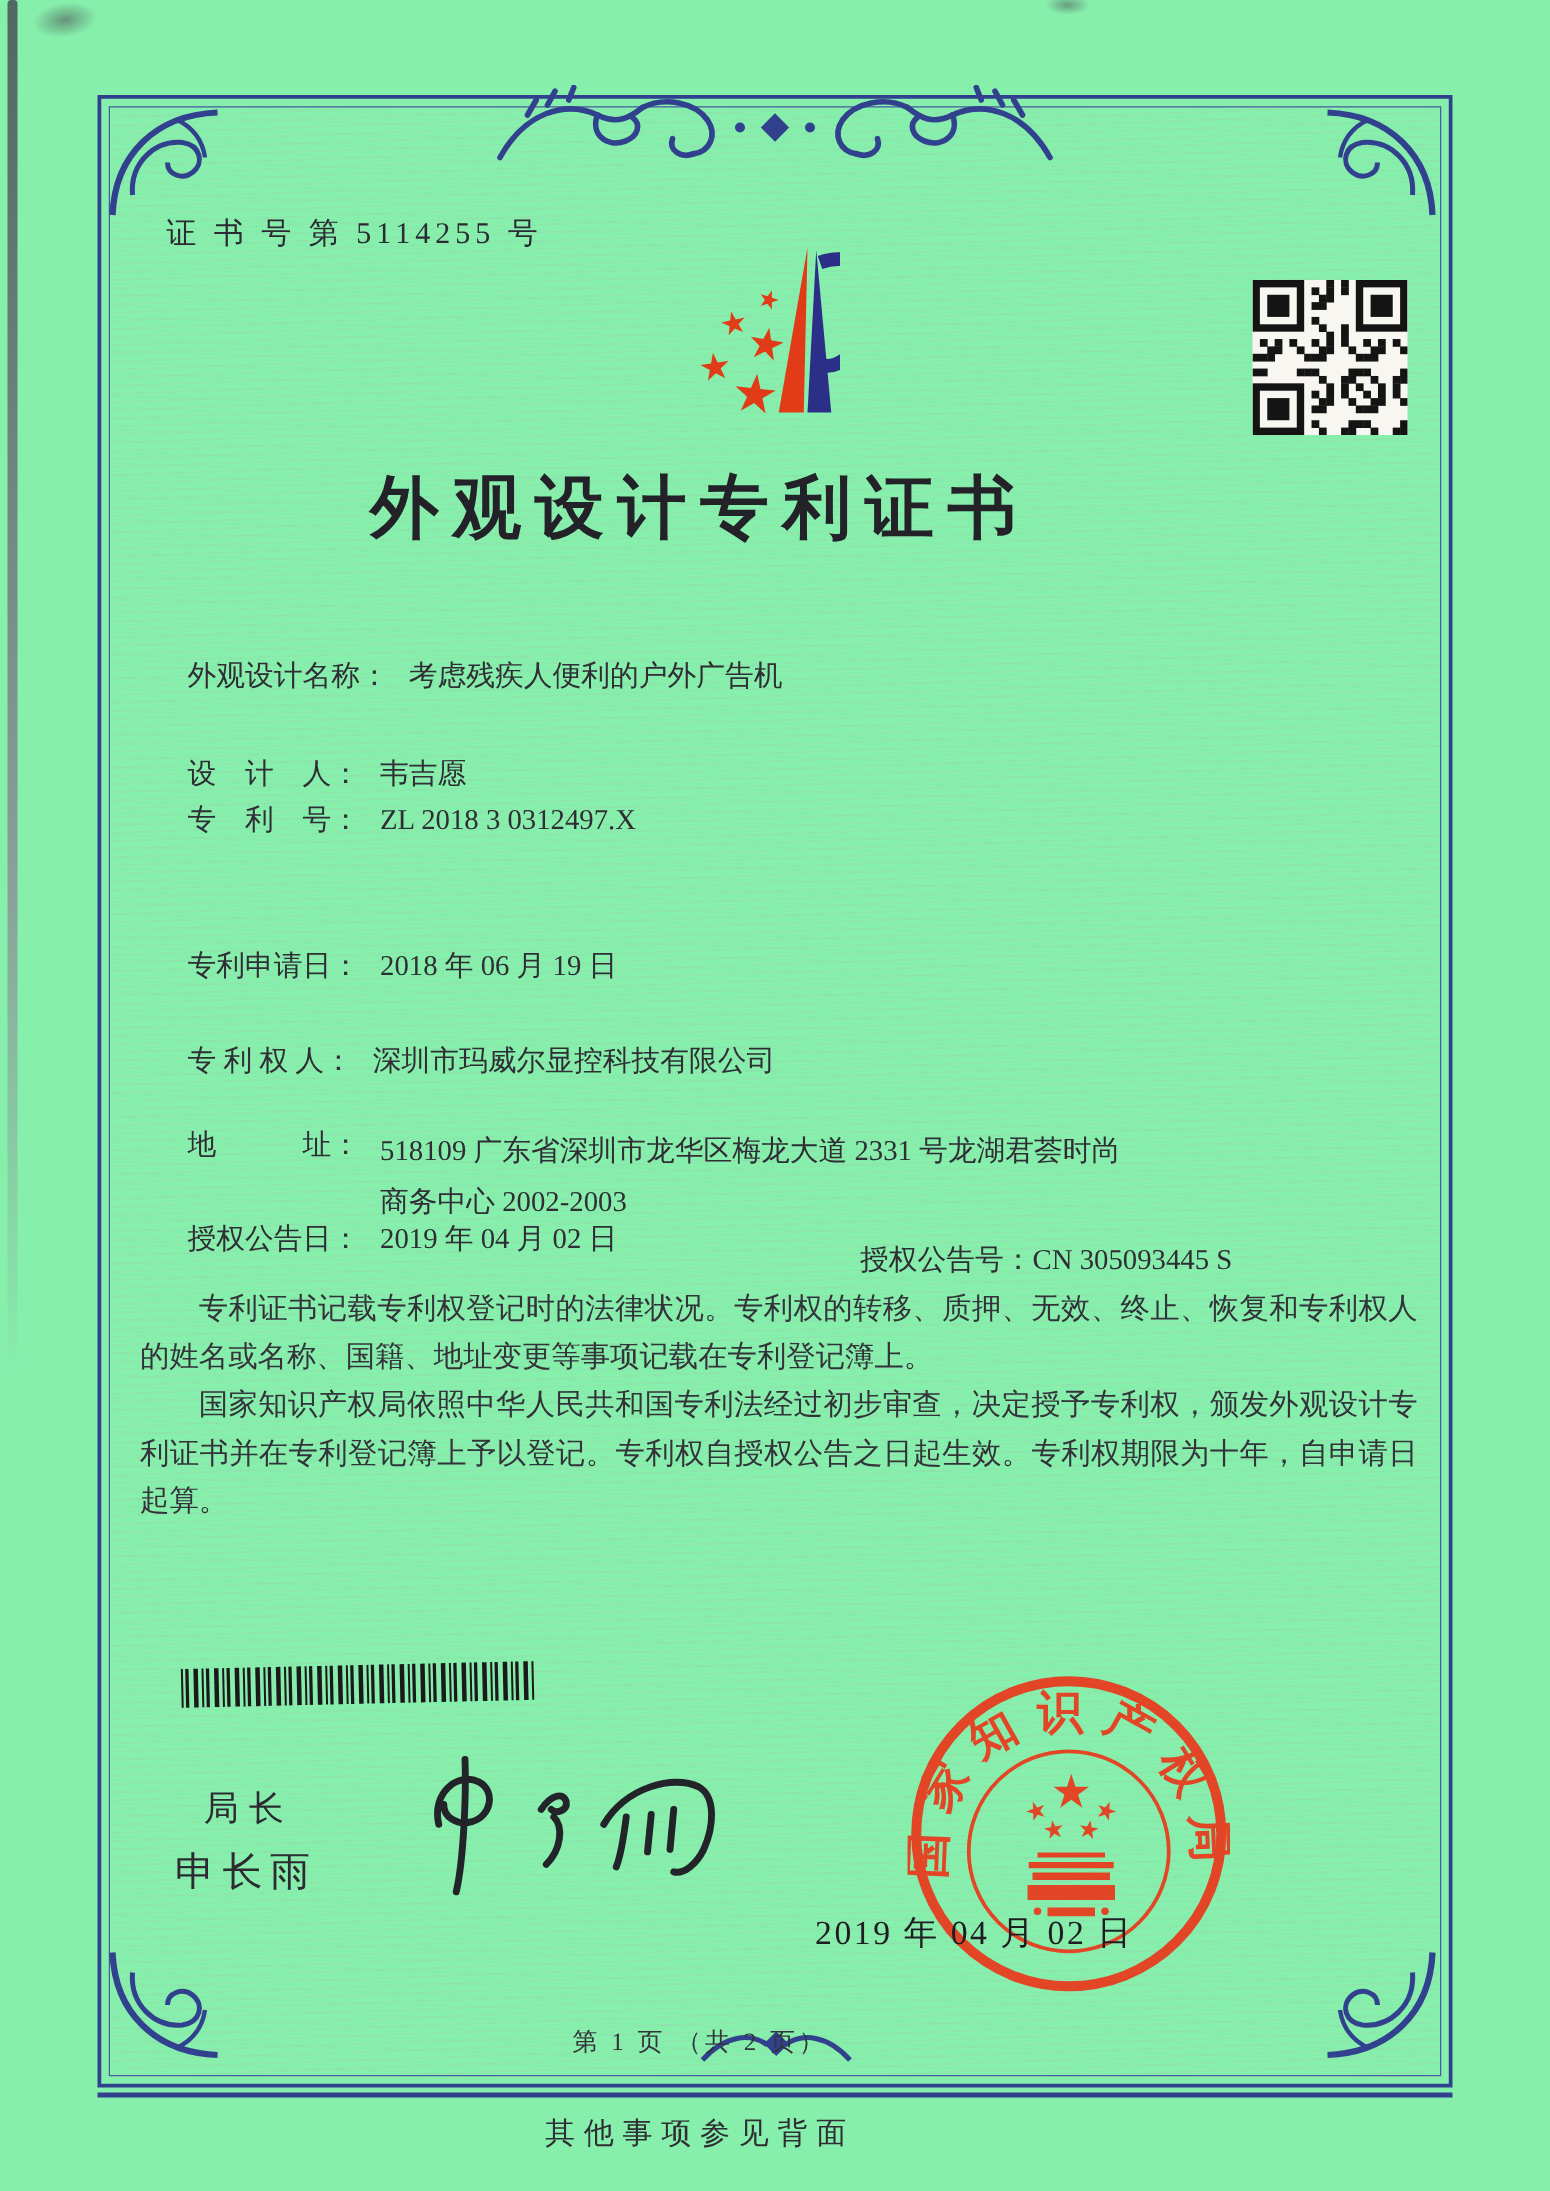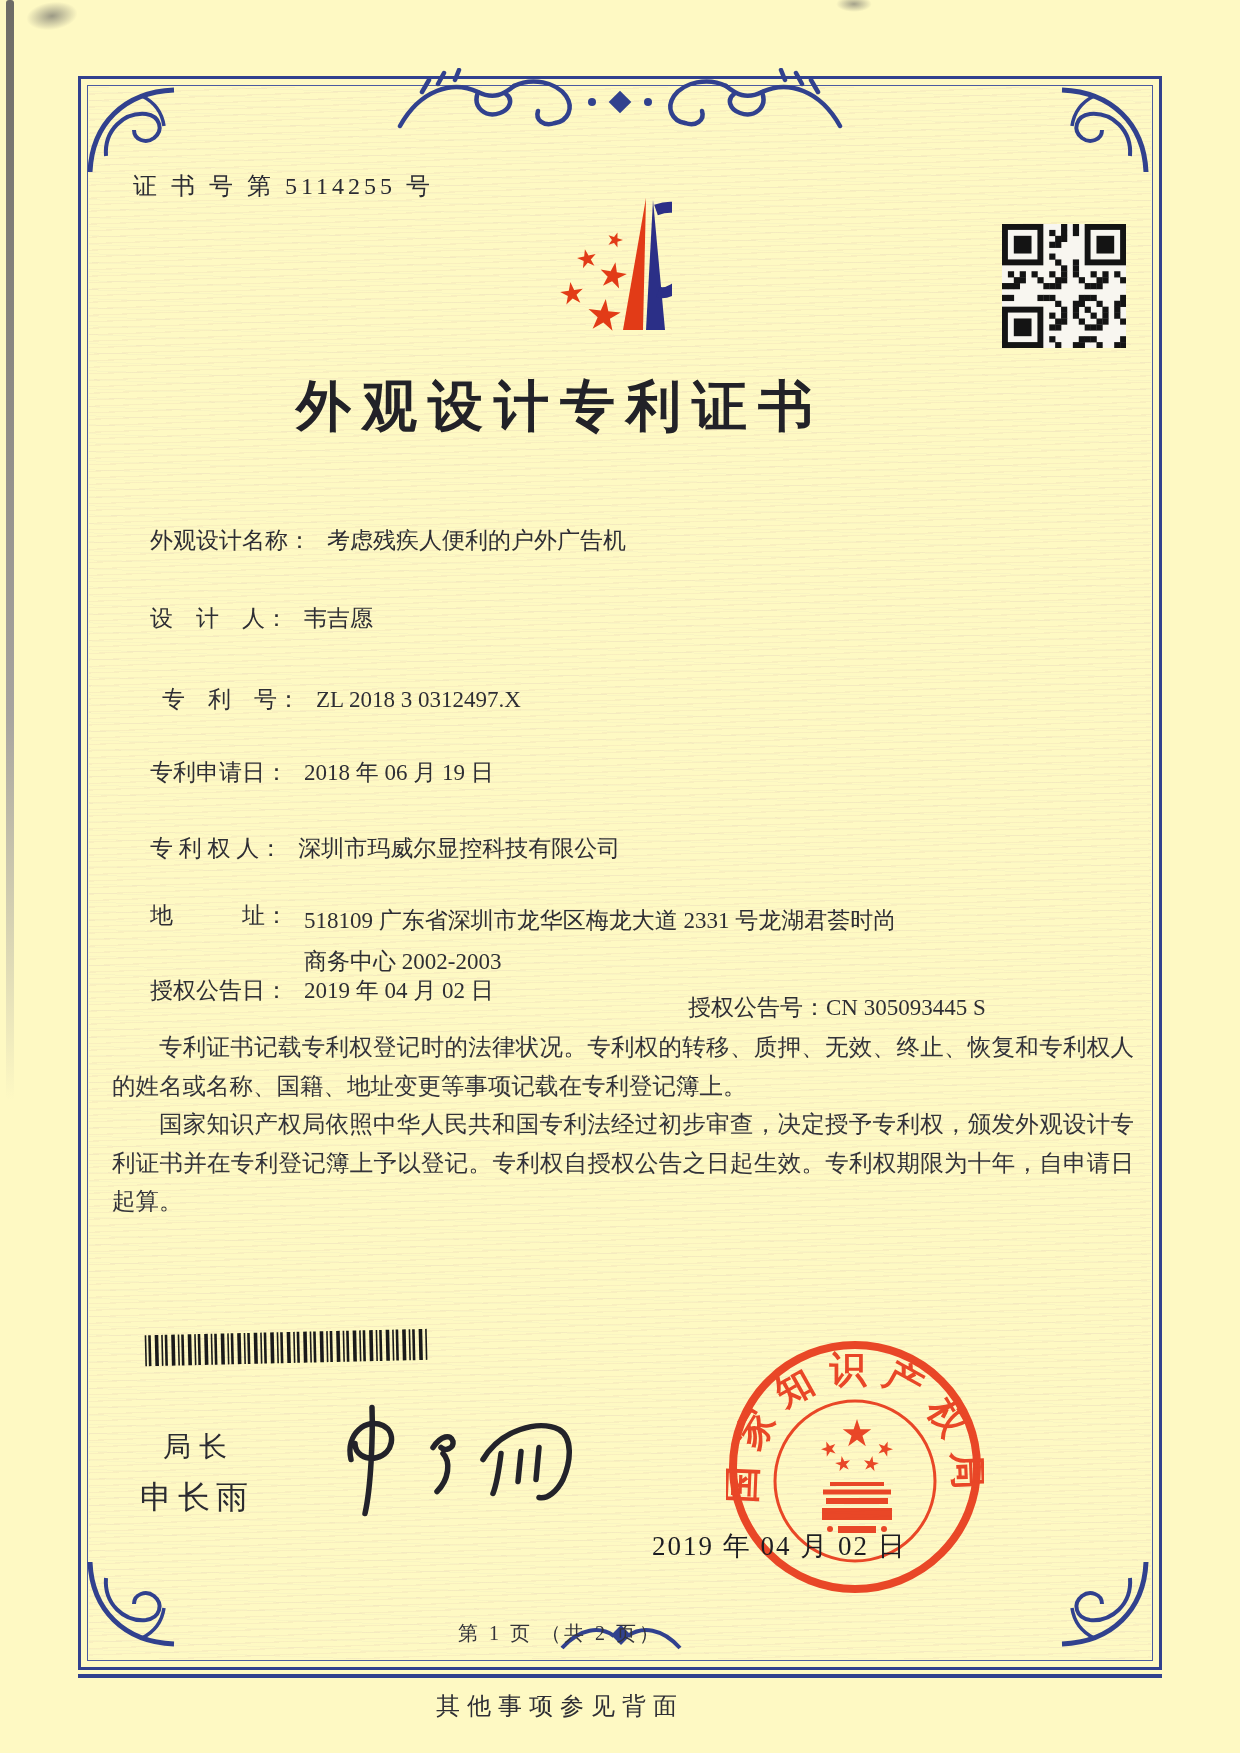--- a/index.html
+++ b/index.html
@@ -4,21 +4,21 @@
 <style>
   html,body{margin:0;padding:0;}
   body{
     width:1240px;height:1753px;
     background:#efece3;
     font-family:"Liberation Serif","DejaVu Serif",serif;
     position:relative;
   }
   .page{
     position:absolute;inset:0;
-    background:#fef9c3;
+    background:#86efac;
     overflow:hidden;
   }
   
   .edge-left{
     position:absolute;left:6px;top:0;width:8px;height:1100px;
     background:linear-gradient(to bottom,#3c3c46,#8a8893 65%,rgba(138,136,147,0));
     opacity:.75;border-radius:3px;
   }
   .smudge-a{
     position:absolute;left:26px;top:2px;width:52px;height:28px;
@@ -285,21 +285,21 @@
   </div>
 
   <div class="abs title">外观设计专利证书</div>
 
   <div class="abs field-row" style="top:525px;">
     <span class="flabel">外观设计名称：</span><span class="fvalue">考虑残疾人便利的户外广告机</span>
   </div>
   <div class="abs field-row" style="top:603px;">
     <span class="flabel">设　计　人：</span><span class="fvalue">韦吉愿</span>
   </div>
-  <div class="abs field-row" style="top:684px;margin-left:12px;">
+  <div class="abs field-row" style="top:640px;">
     <span class="flabel">专　利　号：</span><span class="fvalue">ZL 2018 3 0312497.X</span>
   </div>
   <div class="abs field-row" style="top:757px;">
     <span class="flabel">专利申请日：</span><span class="fvalue">2018 年 06 月 19 日</span>
   </div>
   <div class="abs field-row" style="top:833px;">
     <span class="flabel">专 利 权 人：</span><span class="fvalue">深圳市玛威尔显控科技有限公司</span>
   </div>
   <div class="abs field-row" style="top:900px;">
     <span class="flabel" style="vertical-align:top;">地　　　址：</span><span class="fvalue-block">518109 广东省深圳市龙华区梅龙大道 2331 号龙湖君荟时尚商务中心 2002-2003</span>

